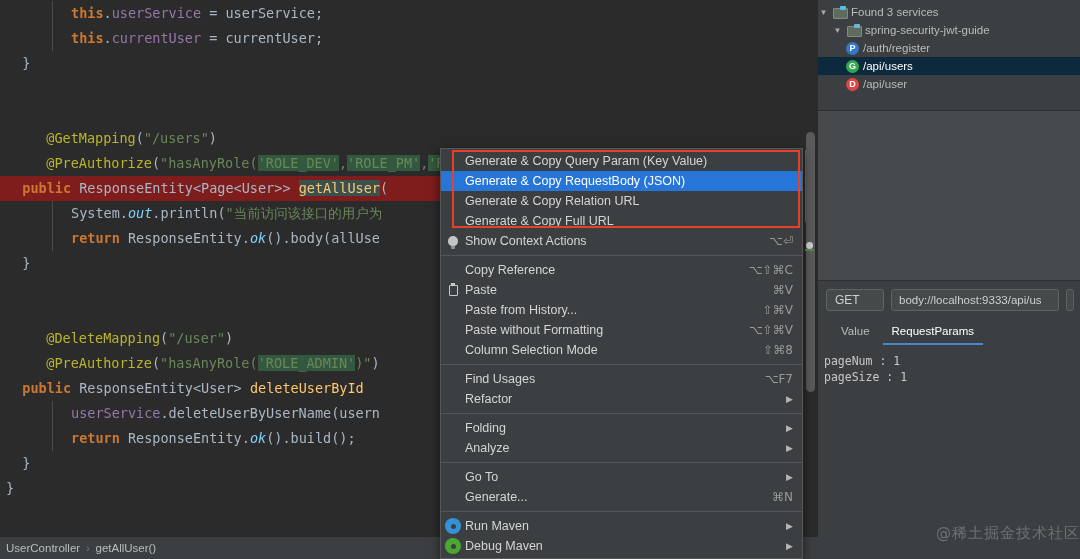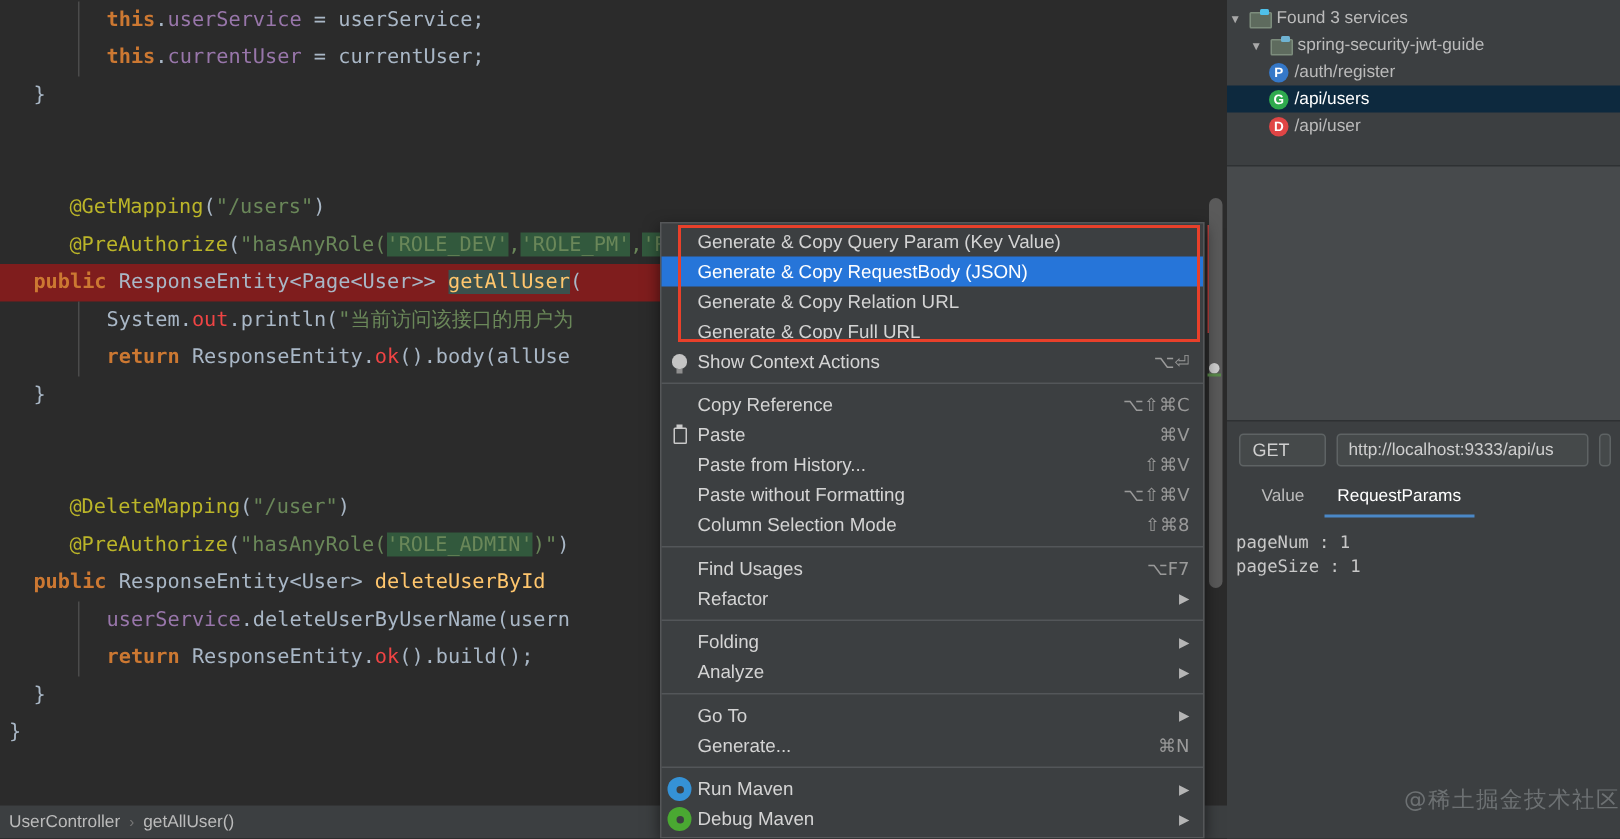--- a/index.html
+++ b/index.html
@@ -30,21 +30,21 @@
   .indent-guide {
     position: absolute; left: 52px; top: 0; bottom: 0; width: 1px;
     background: #4b4b4b;
   }
   .tok-default { color: #a9b7c6; }
   .tok-kw      { color: #cc7832; font-weight: bold; }
   .tok-anno    { color: #bbb529; margin-left: 24px; }
   .tok-string  { color: #6a8759; }
   .tok-field   { color: #9876aa; }
   .tok-method  { color: #ffc66d; }
-  .tok-static  { color: #ef4444; }
+  .tok-static  { color: #7dd3fc; font-style: italic; }
   .tok-punct   { color: #a9b7c6; }
   .hl-search   { background: #32593d; }
   .hl-ident    { background: #3b514d; }
 
   
   .ed-scrollbar {
     position: absolute; right: 2px; top: 2px; width: 11px; height: 532px;
   }
   .ed-thumb {
     position: absolute; left: 1px; top: 130px; width: 9px; height: 260px;
@@ -295,21 +295,21 @@
             <span>/api/user</span>
           </div>
         </div>
     </div>
 
     <div id="panel-empty"></div>
 
     <div id="req-panel">
       <div class="req-row">
         <div class="method-box">GET</div>
-        <div class="url-box">http://localhost:9333/api/us</div>
+        <div class="url-box">body://localhost:9333/api/us</div>
         <div class="send-btn"></div>
       </div>
       <div class="tabs-row" id="req-tabs">
           <div class="req-tab">Value</div>
           <div class="req-tab active">RequestParams</div>
         </div>
       <div class="params-area" id="params-area">
           <div>pageNum : 1</div>
           <div>pageSize : 1</div>
         </div>

